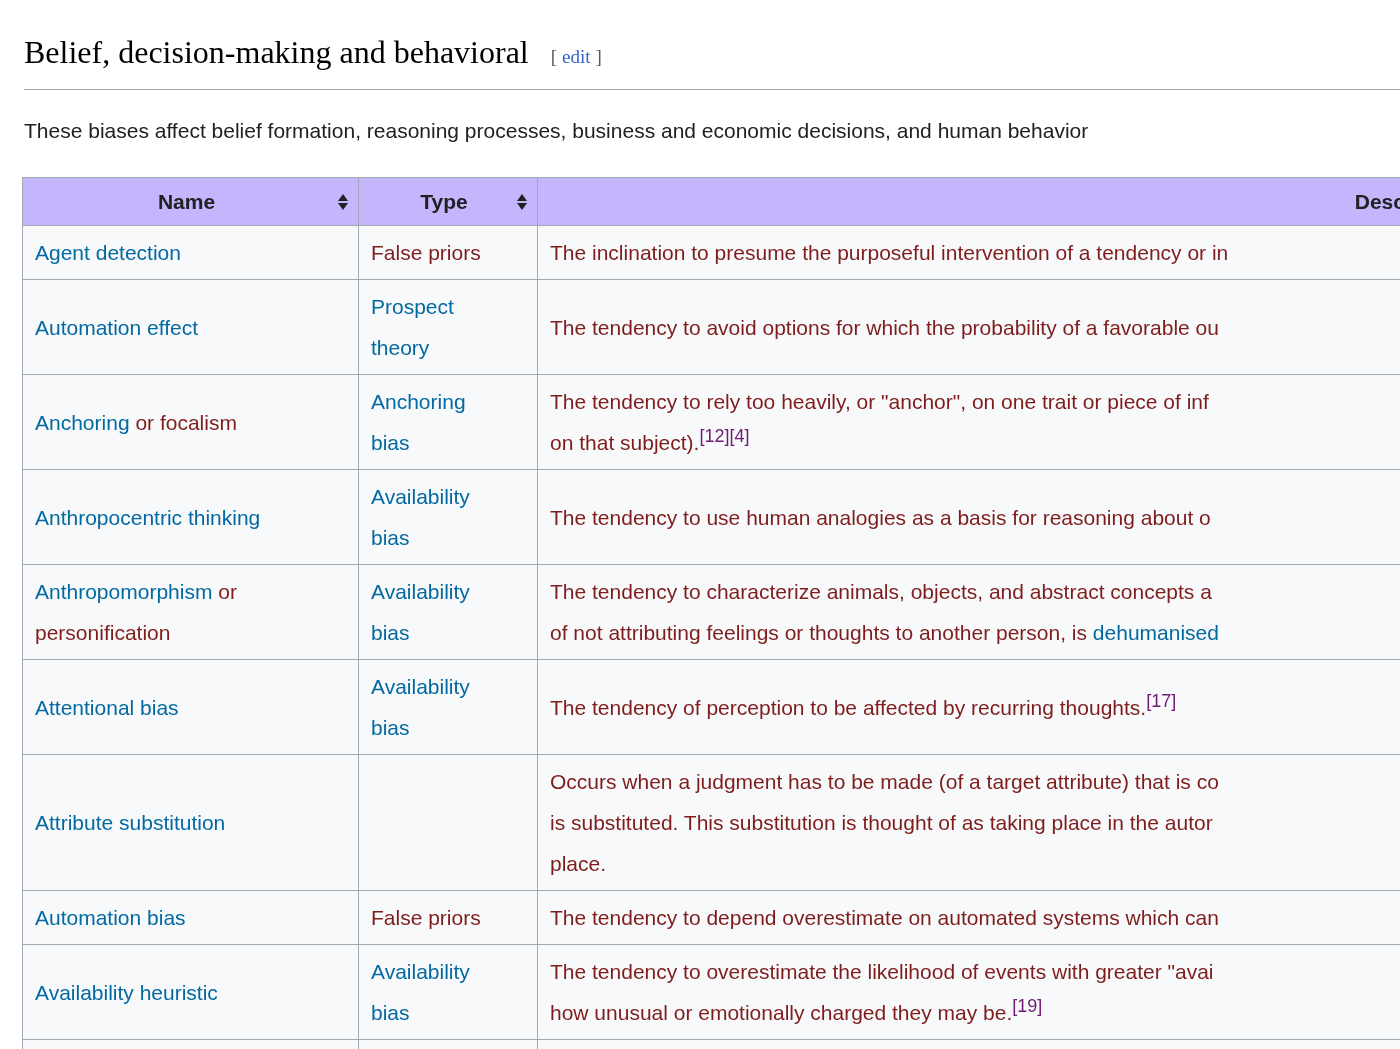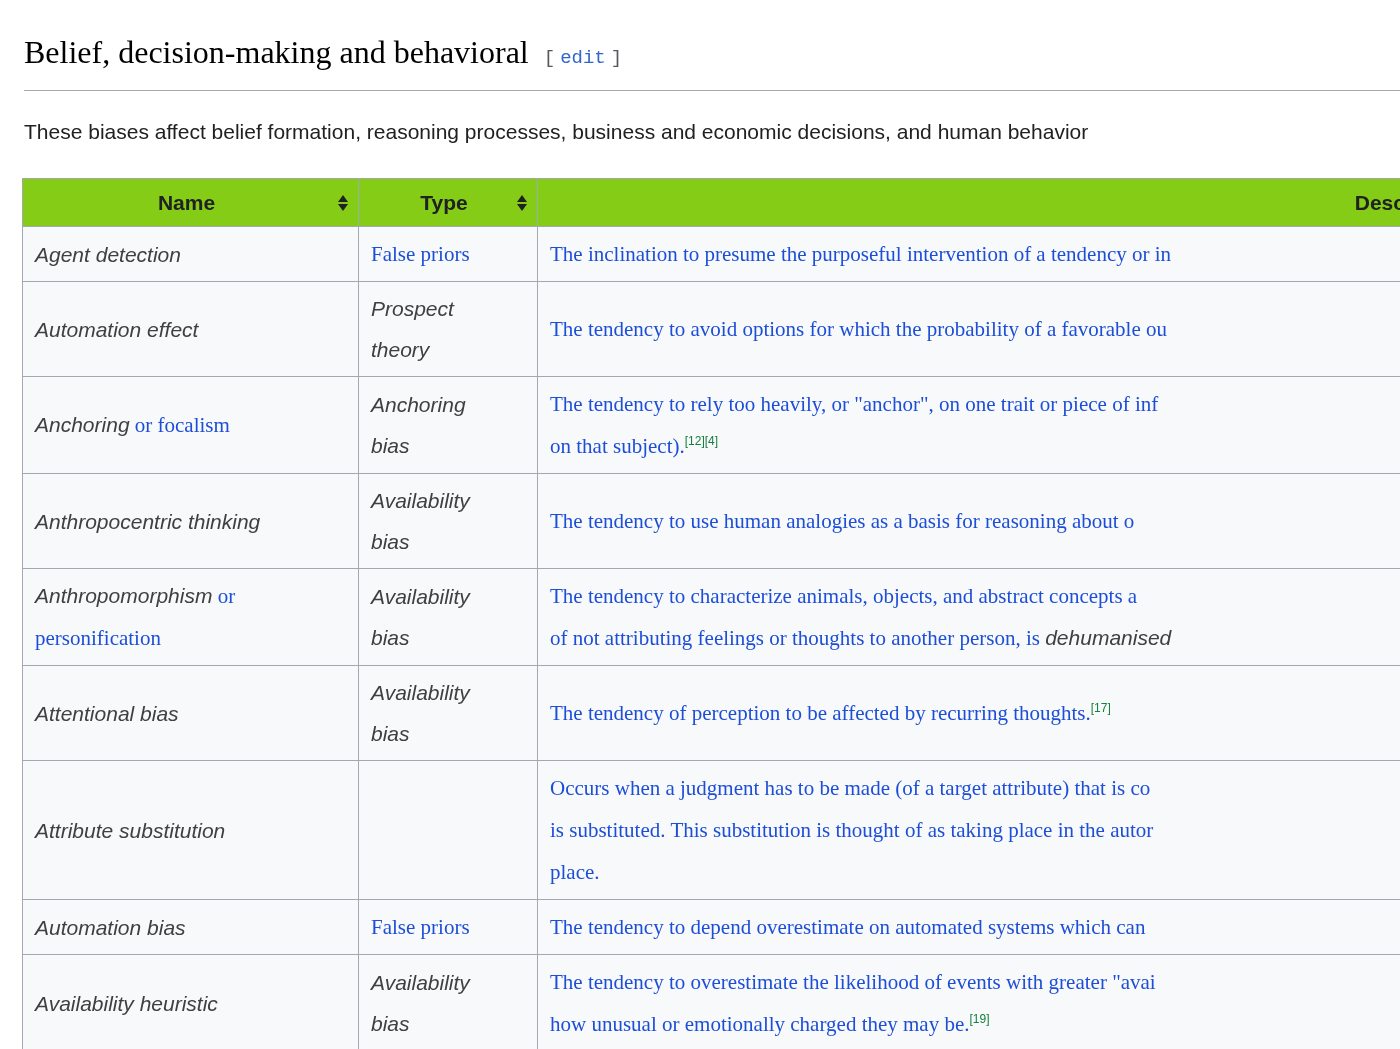--- a/index.html
+++ b/index.html
@@ -9,51 +9,51 @@
   }
   .wrapper{width:2300px;padding:30px 0 0 22px;}
 
   
   h2.section-heading{
     font-family:"Liberation Serif","DejaVu Serif",serif;
     font-weight:400;font-size:32px;line-height:44px;color:#000;
     margin:0 0 0 2px;padding-bottom:10px;border-bottom:1px solid #a2a9b1;
   }
   .editsection{
-    font-family:Liberation Mono, monospace;
-    font-size:19px;margin-left:15px;white-space:nowrap;
+    font-family:Liberation Serif, serif;
+    font-size:19px;margin-left:22px;white-space:nowrap;
   }
   .bracket{color:#54595d;}
   .editlink{color:#3366cc;text-decoration:none;padding:0 5px;cursor:pointer;}
 
   
   p.intro{
     font-size:21px;line-height:33px;margin:24px 0 0 2px;white-space:nowrap;
   }
 
   
   table.wikitable{
     border-collapse:collapse;margin-top:30px;background:#f8f9fa;
     table-layout:fixed;border:1.5px solid #a2a9b1;
   }
   th,td{border:1.5px solid #a2a9b1;}
   th{
-    background:#84cc16;font-size:21px;font-weight:bold;line-height:41px;
+    background:#c4b5fd;font-size:21px;font-weight:bold;line-height:41px;
     padding:3px 30px 3px 22px;position:relative;
     vertical-align:middle;cursor:pointer;
   }
   td{
     font-size:21px;line-height:41px;padding:6px 12px;vertical-align:middle;
     text-align:left;
   }
   .line{white-space:nowrap;}
-  .lnk{color:#404040;cursor:pointer;font-style:italic;}
-  .pln{color:#1d4ed8;font-family:Liberation Serif, serif;}
+  .lnk{color:#0369a1;cursor:pointer;}
+  .pln{color:#7f1d1d;}
   sup.ref{
-    color:#15803d;font-size:12px;line-height:0;vertical-align:baseline;
+    color:#701a75;font-size:18px;line-height:0;vertical-align:baseline;
     position:relative;top:-8px;cursor:pointer;
   }
 
   
   .sort-icon{
     position:absolute;right:10px;top:50%;transform:translateY(-50%);
     display:flex;flex-direction:column;align-items:center;gap:2px;
   }
   .tri-up{width:0;height:0;border-left:5px solid transparent;border-right:5px solid transparent;border-bottom:7px solid #202122;}
   .tri-down{width:0;height:0;border-left:5px solid transparent;border-right:5px solid transparent;border-top:7px solid #202122;}

